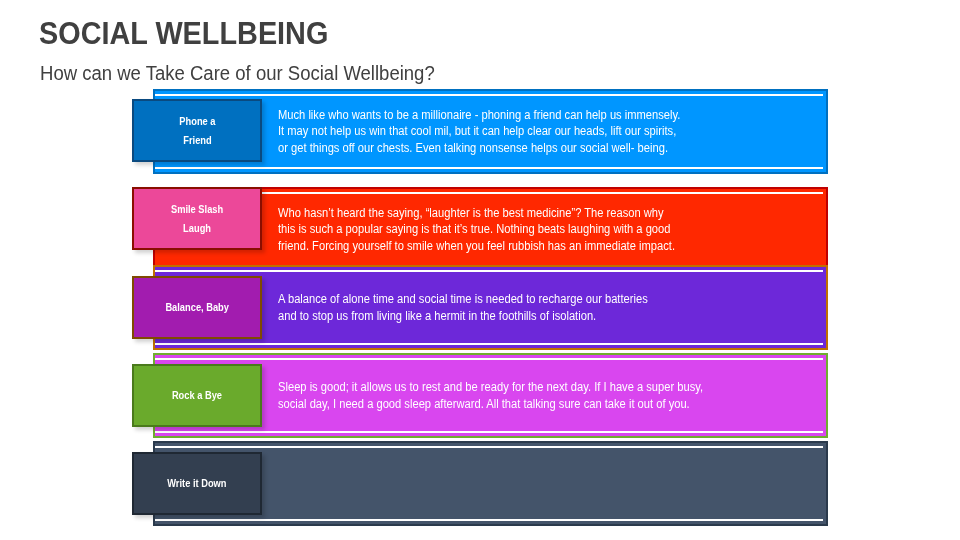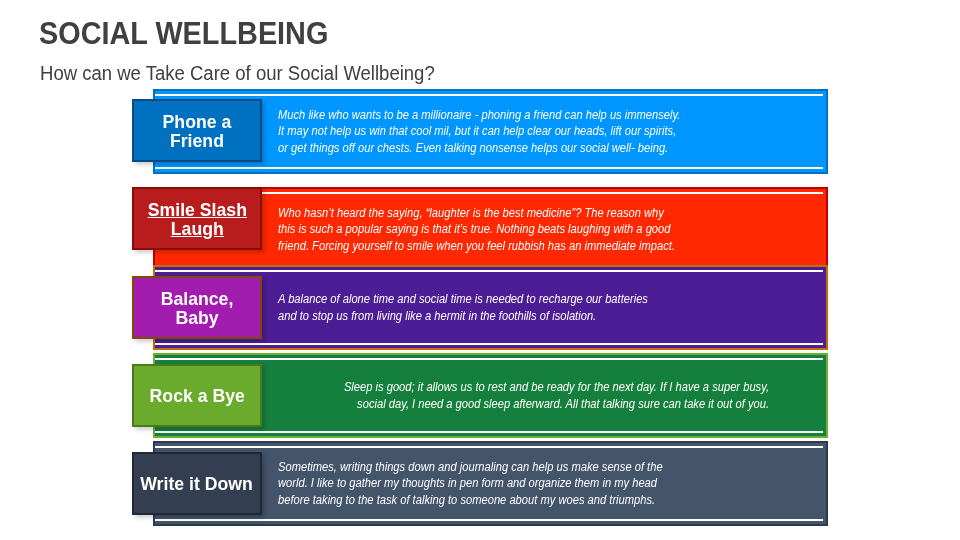--- a/index.html
+++ b/index.html
@@ -14,38 +14,38 @@
     letter-spacing: 0px; line-height: 40px; white-space: nowrap;
     transform: scaleX(0.93); transform-origin: left center;
   }
   .subtitle {
     position: absolute; left: 40px; top: 60px;
     font-size: 19.5px; color: #404040; line-height: 26px; white-space: nowrap;
     transform: scaleX(0.95); transform-origin: left center;
   }
   .card {
     position: absolute; left: 153px; width: 671px; height: 81px;
-    border: 2px solid #0070c0; box-sizing: content-box; font-style: italic;
+    border: 2px solid #0070c0; box-sizing: content-box;
   }
   .card .stripe-top, .card .stripe-bottom {
     position: absolute; left: 0; right: 3px; height: 2px; background: #ffffff;
   }
   .card .stripe-top { top: 3px; }
   .card .stripe-bottom { bottom: 3px; }
   .card .desc {
     position: absolute; left: 123px; right: 20px; top: 0; bottom: 0;
     display: flex; align-items: center;
     color: #ffffff; font-size: 12px; line-height: 16.2px;
   }
   .card .desc span { display: block; transform: scaleX(0.93); transform-origin: left center; white-space: pre-line; width: 560px; }
   .label-box {
     position: absolute; left: 132px; width: 126px; height: 59px;
     border: 2px solid #0a4a80;
     display: flex; align-items: center; justify-content: center; text-align: center;
-    color: #ffffff; font-weight: bold; font-size: 19px; line-height: 19px;
+    color: #ffffff; font-weight: bold; font-size: 10px; line-height: 19px;
     box-shadow: 3px 3px 4px rgba(0,0,0,0.18);
   }
   .label-box span { transform: scaleX(0.93); display: block; }
 </style>
 </head>
 <body>
 
 <div class="title">SOCIAL WELLBEING</div>
 <div class="subtitle">How can we Take Care of our Social Wellbeing?</div>
 
@@ -65,53 +65,48 @@
 
 <div class="card" style="top: 187px; background: rgb(255, 40, 0); border-color: rgb(192, 0, 0);">
   <div class="stripe-top"></div>
   <div class="stripe-bottom"></div>
   <div class="desc">
       <span>Who hasn’t heard the saying, “laughter is the best medicine”? The reason why
 this is such a popular saying is that it’s true. Nothing beats laughing with a good
 friend. Forcing yourself to smile when you feel rubbish has an immediate impact.</span>
     </div>
 </div>
-<div class="label-box" style="top: 187px; background: #b91c1c; border-color: rgb(138, 14, 0); text-decoration: underline;">
+<div class="label-box" style="top: 187px; background: #ec4899; border-color: rgb(138, 14, 0);">
   <span style="white-space:pre-line">Smile Slash
 Laugh</span>
 </div>
 
-<div class="card" style="top: 265px; background: #4c1d95; border-color: rgb(192, 112, 0);">
+<div class="card" style="top: 265px; background: #6d28d9; border-color: rgb(192, 112, 0);">
   <div class="stripe-top"></div>
   <div class="stripe-bottom"></div>
   <div class="desc">
       <span>A balance of alone time and social time is needed to recharge our batteries
 and to stop us from living like a hermit in the foothills of isolation.</span>
     </div>
 </div>
 <div class="label-box" style="top: 276px; background: #a21caf; border-color: rgb(127, 74, 0);">
   <span style="white-space:pre-line">Balance, Baby</span>
 </div>
 
-<div class="card" style="top: 353px; background: #15803d; border-color: rgb(112, 173, 48); text-align: right;">
+<div class="card" style="top: 353px; background: #d946ef; border-color: rgb(112, 173, 48);">
   <div class="stripe-top"></div>
   <div class="stripe-bottom"></div>
   <div class="desc">
       <span>Sleep is good; it allows us to rest and be ready for the next day. If I have a super busy,
 social day, I need a good sleep afterward. All that talking sure can take it out of you.</span>
     </div>
 </div>
 <div class="label-box" style="top: 364px; background: rgb(106, 170, 44); border-color: rgb(74, 122, 28); text-align: right;">
   <span style="white-space:pre-line">Rock a Bye</span>
 </div>
 
 <div class="card" style="top: 441px; background: rgb(68, 84, 106); border-color: rgb(43, 58, 76);">
   <div class="stripe-top"></div>
   <div class="stripe-bottom"></div>
-  <div class="desc">
-      <span>Sometimes, writing things down and journaling can help us make sense of the
-world. I like to gather my thoughts in pen form and organize them in my head
-before taking to the task of talking to someone about my woes and triumphs.</span>
-    </div>
 </div>
 <div class="label-box" style="top: 452px; background: rgb(51, 63, 80); border-color: rgb(31, 40, 51);">
   <span style="white-space:pre-line">Write it Down</span>
 </div>
 
 </body></html>

